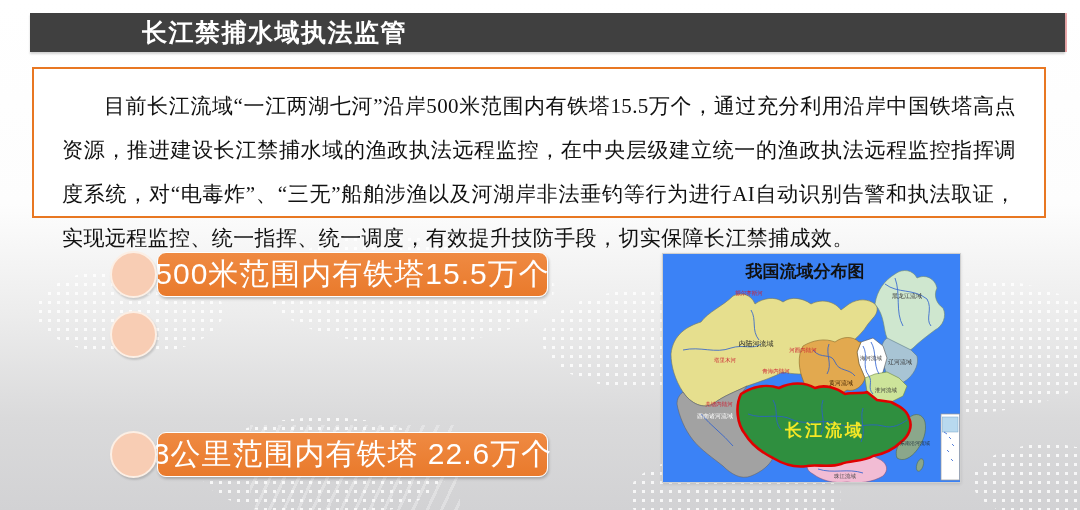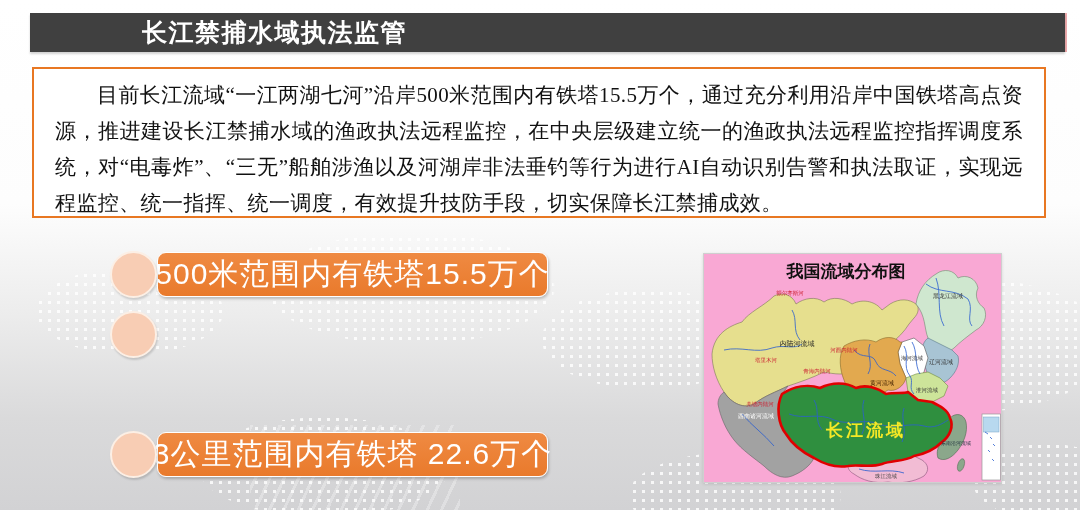--- a/index.html
+++ b/index.html
@@ -52,22 +52,22 @@
     font-weight:bold;font-size:25px;letter-spacing:1.5px;white-space:nowrap;
   }
 
   
   .intro-box{
     position:absolute;left:32px;top:67px;width:1014px;height:151px;
     background:#ffffff;border:2px solid #e87722;box-sizing:border-box;
     padding:3px 16px 0 16px;
   }
   .intro-box p{
-    margin:5px;font-family:"Liberation Serif","DejaVu Serif",serif;
-    font-size:21px;line-height:36px;color:#111111;
+    margin:12px;font-family:"Liberation Serif","DejaVu Serif",serif;
+    font-size:21px;line-height:44px;color:#111111;
     text-align:justify;text-indent:2em;letter-spacing:0.4px;
   }
 
   
   .stat-row{position:absolute;left:110px;width:440px;height:47px;}
   .stat-row.r0{top:251px}.stat-row.r1{top:311px}.stat-row.r2{top:371px}.stat-row.r3{top:431px}
   .stat-pill{
     position:absolute;left:47px;top:1px;width:391px;height:45px;box-sizing:border-box;
     background:linear-gradient(#ef8a42,#e97a2c);
     border:1.5px solid #ffffff;border-radius:9px;
@@ -76,22 +76,22 @@
     box-shadow:1px 2px 3px rgba(0,0,0,0.22);
   }
   .stat-circle{
     position:absolute;left:0;top:0;width:47px;height:47px;border-radius:50%;
     background:#f8cdb4;border:2px solid #fcefe5;box-sizing:border-box;z-index:2;
     box-shadow:1px 2px 2px rgba(0,0,0,0.15);
   }
 
   
   .map-panel{
-    position:absolute;left:703px;top:253px;width:297px;height:228px;
-    background:#f9a8d4;border:1px solid #cfcfcf;box-sizing:content-box;
+    position:absolute;left:662px;top:253px;width:297px;height:228px;
+    background:#3b82f6;border:1px solid #cfcfcf;box-sizing:content-box;
     box-shadow:0 1px 3px rgba(0,0,0,0.12);
   }
   .map-panel svg{display:block;}
   .map-title{font-family:"Liberation Serif","DejaVu Serif",serif;font-weight:bold;}
   .lbl{font-family:"Liberation Sans","DejaVu Sans",sans-serif;}
 </style>
 </head>
 <body>
 
 <div class="slide">

